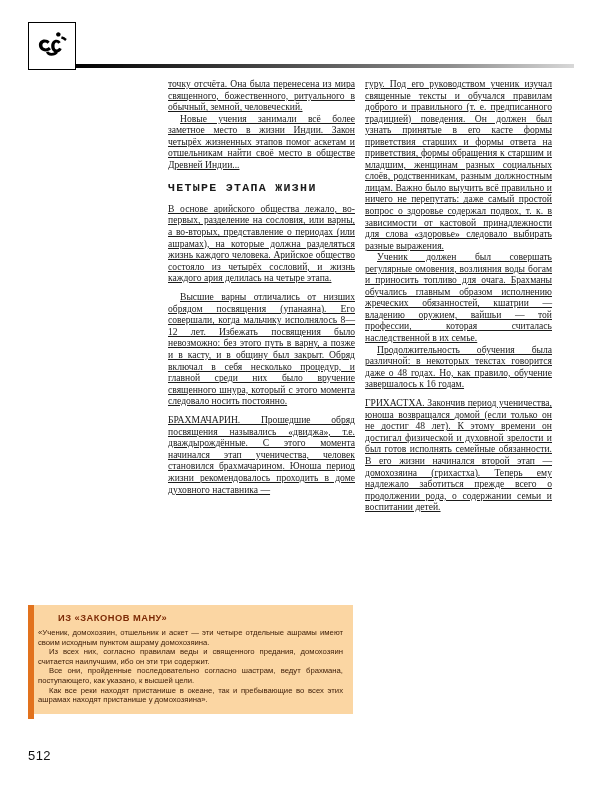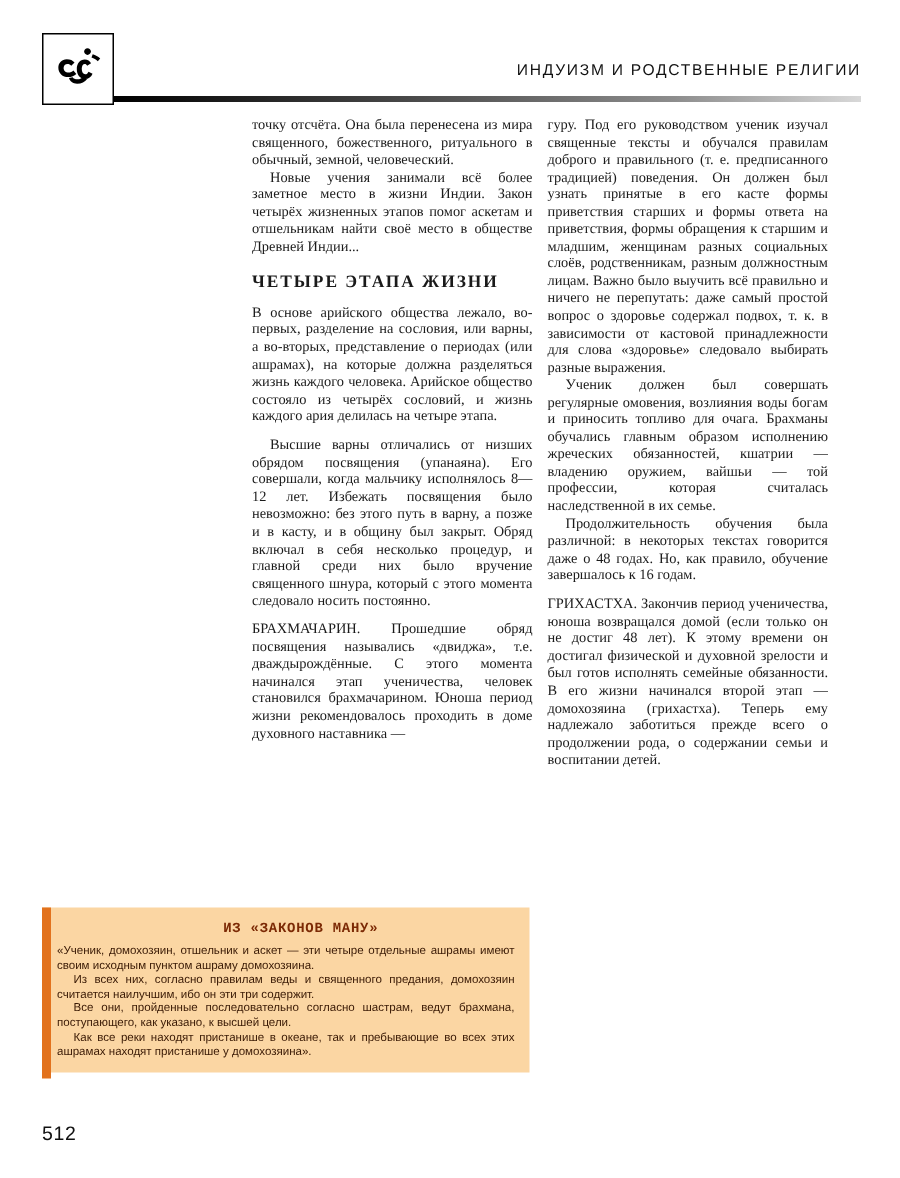--- a/index.html
+++ b/index.html
@@ -76,32 +76,34 @@
     text-align: justify;
     text-justify: inter-word;
     hyphens: manual;
   }
   #col-left  { left: 168px; }
   #col-right { left: 365px; }
 
   .para {
     margin: 0;
     text-indent: 12px;
+    text-decoration: underline;
   }
   .para.noindent { text-indent: 0; }
   .para + .para { margin-top: 0px; }
   .gap { height: 7.5px; }
 
   .section-heading {
     font-size: 11.6px;
     font-weight: bold;
     letter-spacing: 1.3px;
     margin: 0;
     text-align: left;
     white-space: nowrap;
+    font-family: Liberation Mono, monospace;
   }
   .head-gap-top { height: 12px; }
   .head-gap-bottom { height: 9px; }
 
   
   #callout {
     position: absolute;
     left: 28px;
     top: 605px;
     width: 325px;
@@ -111,27 +113,26 @@
   }
   #callout-accent {
     position: absolute;
     left: 28px;
     top: 605px;
     width: 5.5px;
     height: 114px;
     background: #e2721d;
   }
   #callout-title {
-    font-family: Liberation Mono, monospace;
+    font-family: Liberation Sans, sans-serif;
     font-size: 9.3px;
     font-weight: bold;
     letter-spacing: 0.5px;
     color: #7c2a05;
     margin: 0 0 5px 20px;
-    text-align: center;
   }
   .callout-para {
     font-family: "Liberation Sans", "DejaVu Sans", sans-serif;
     font-size: 7.7px;
     line-height: 9.6px;
     color: #3a1a05;
     margin: 0;
     text-indent: 11px;
     text-align: justify;
   }
@@ -159,21 +160,20 @@
 
         <path d="M12.5 13.5c-3.3 0-5.6 2.4-5.6 5.6 0 3.6 2.8 6.3 6.6 6.3 2.2 0 4-0.8 5.4-2.1l-2.0-2.3c-0.9 0.9-2.0 1.4-3.2 1.4-1.9 0-3.3-1.3-3.3-3.1 0-1.6 1.1-2.7 2.6-2.7 1.0 0 1.8 0.4 2.5 1.2l2.2-2.1c-1.2-1.4-2.8-2.2-5.2-2.2z"></path>
         <path d="M19.2 20.0c0-3.6 2.1-6.3 5.3-6.3 2.0 0 3.4 1.0 4.2 2.5l-2.6 1.6c-0.4-0.8-0.9-1.2-1.6-1.2-1.2 0-2.0 1.3-2.0 3.3 0 2.2 0.9 3.6 2.3 3.6 1.0 0 1.7-0.6 2.2-1.7l2.7 1.3c-0.9 2.2-2.6 3.5-5.0 3.5-3.3 0-5.5-2.6-5.5-6.6z"></path>
         <path d="M14.0 26.0c0.6 2.2 2.6 3.8 5.4 3.8 3.0 0 5.2-1.3 6.6-3.0l-2.3-1.8c-1.0 1.2-2.4 1.9-4.1 1.9-1.5 0-2.6-0.5-3.2-1.4l-2.4 0.5z"></path>
         <path d="M26.3 10.6c1.3 0 2.3-1.0 2.3-2.2 0-1.2-1.0-2.2-2.3-2.2-1.2 0-2.2 1.0-2.2 2.2 0 1.2 1.0 2.2 2.2 2.2z"></path>
         <path d="M29.0 12.4c1.7 0.6 3.0 1.4 4.2 2.5l1.6-1.9c-1.4-1.3-3.1-2.3-5.0-2.8l-0.8 2.2z"></path>
       </g>
     </svg>
   </div>
   <div id="header-rule"></div>
-  <div id="header-title">ИНДУИЗМ И РОДСТВЕННЫЕ РЕЛИГИИ</div>
 </div>
 
 <div id="col-left" class="column">
 
   <p class="para noindent">точку отсчёта. Она была перенесена из мира священного, божественного, ритуального в обычный, земной, человеческий.</p>
   <p class="para">Новые учения занимали всё более заметное место в жизни Индии. Закон четырёх жизненных этапов помог аскетам и отшельникам найти своё место в обществе Древней Индии...</p>
 
   <div class="head-gap-top"></div>
   <h2 class="section-heading">ЧЕТЫРЕ ЭТАПА ЖИЗНИ</h2>
   <div class="head-gap-bottom"></div>

